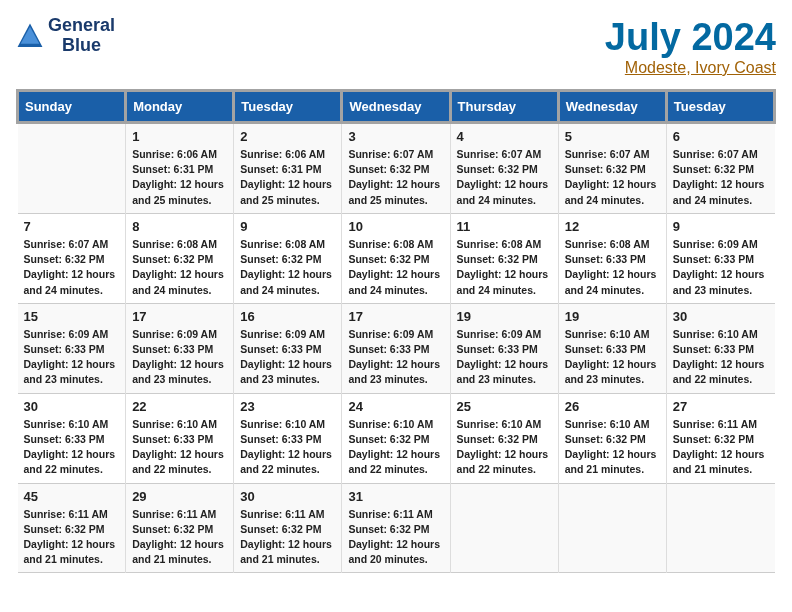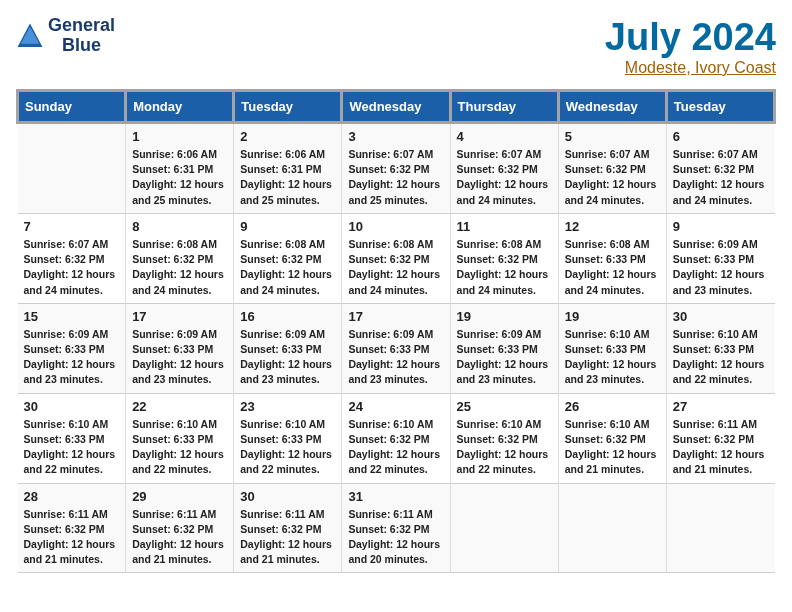--- a/index.html
+++ b/index.html
@@ -243,21 +243,21 @@
           <span class="day-num">26</span>
           <div class="day-info">Sunrise: 6:10 AM<br>Sunset: 6:32 PM<br>Daylight: 12 hours and 21 minutes.</div>
         </td>
         <td>
           <span class="day-num">27</span>
           <div class="day-info">Sunrise: 6:11 AM<br>Sunset: 6:32 PM<br>Daylight: 12 hours and 21 minutes.</div>
         </td>
       </tr>
       <tr>
         <td>
-          <span class="day-num">28</span>
+          <span class="day-num">45</span>
           <div class="day-info">Sunrise: 6:11 AM<br>Sunset: 6:32 PM<br>Daylight: 12 hours and 21 minutes.</div>
         </td>
         <td>
           <span class="day-num">29</span>
           <div class="day-info">Sunrise: 6:11 AM<br>Sunset: 6:32 PM<br>Daylight: 12 hours and 21 minutes.</div>
         </td>
         <td>
           <span class="day-num">30</span>
           <div class="day-info">Sunrise: 6:11 AM<br>Sunset: 6:32 PM<br>Daylight: 12 hours and 21 minutes.</div>
         </td>

